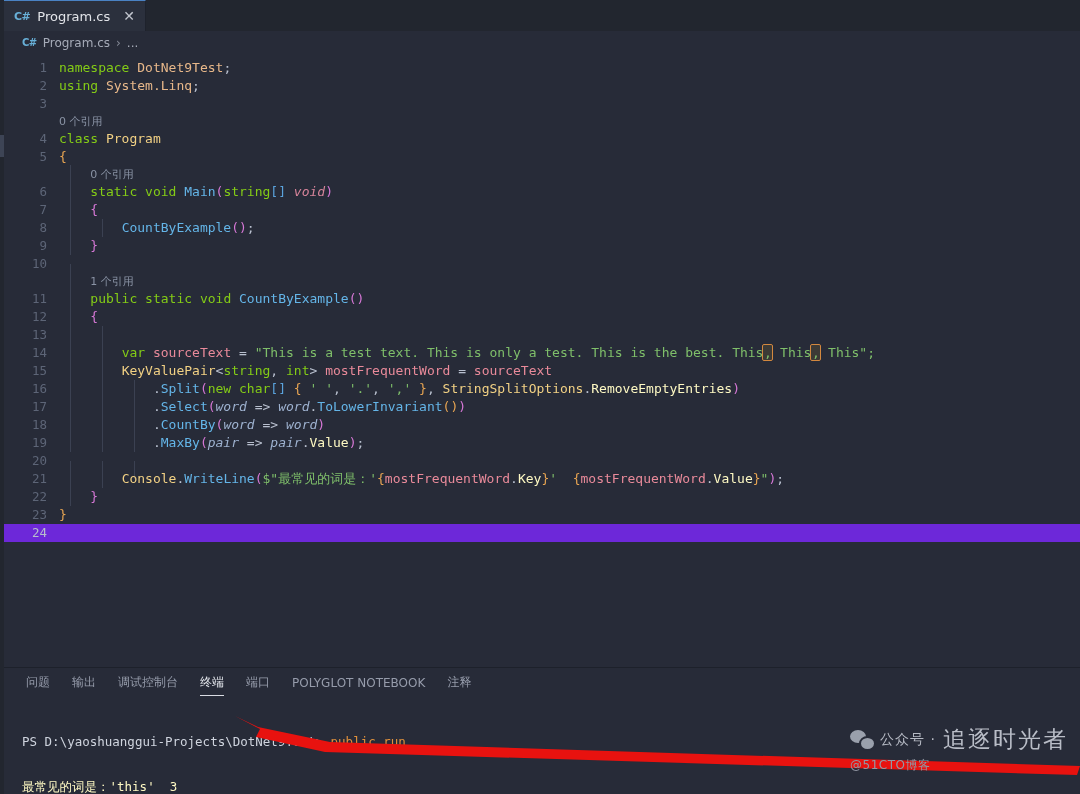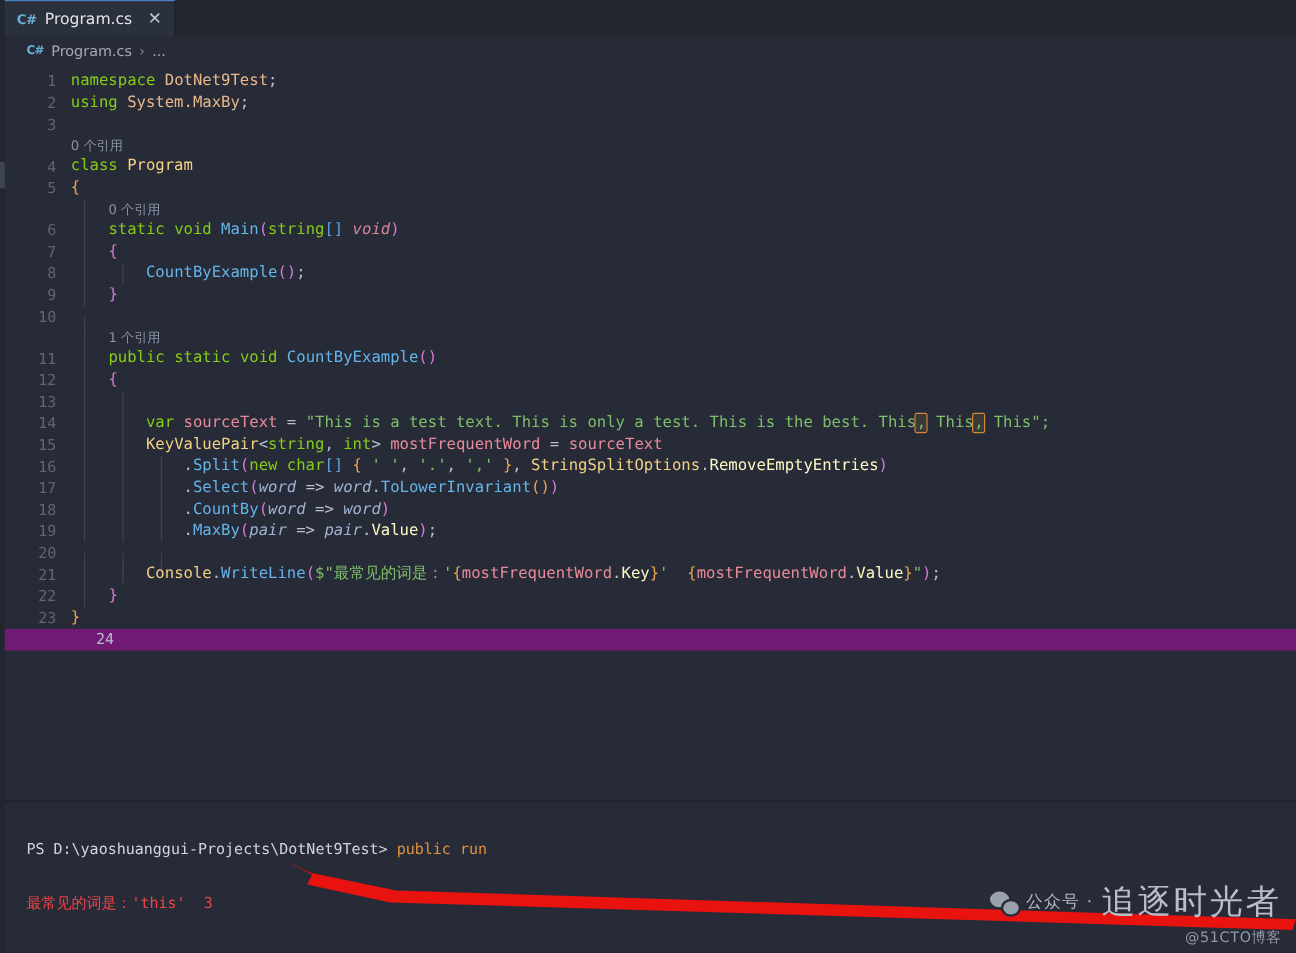--- a/index.html
+++ b/index.html
@@ -108,21 +108,21 @@
     font-size: 13px;
     line-height: 18px;
     padding-top: 5px;
   }
   .row {
     display: flex;
     height: 18px;
     align-items: center;
     position: relative;
   }
-  .row.active-line { background: #701a75; padding-left: 48px; }
+  .row.active-line { background: #6d28d9; }
   .ln {
     width: 47px;
     text-align: right;
     padding-right: 12px;
     color: #5d6577;
     font-size: 12.5px;
     flex: 0 0 auto;
     user-select: none;
   }
   .row.active-line .ln { color: #b7bdcc; }
@@ -225,38 +225,37 @@
     padding: 2px 0 0 22px;
     font-family: "DejaVu Sans Mono", "Liberation Mono", monospace;
     font-size: 12.5px;
     line-height: 15px;
     color: #cfd4de;
     white-space: pre;
   }
   .term-line { height: 15px; }
   .term-path { color: #cfd4de; }
   .term-cmd  { color: #e0913c; }
-  .term-out  { color: #ef4444; }
+  .term-out  { color: #fef9c3; }
 
   
   .arrow-svg {
     position: absolute;
     left: 0; top: 0;
     width: 1080px; height: 794px;
     pointer-events: none;
     z-index: 20;
   }
 
   
   .watermark {
     position: absolute;
     right: 12px;
-    bottom: 4px;
+    bottom: 20px;
     z-index: 25;
-    text-align: right;
     pointer-events: none;
   }
   .wm-row {
     display: flex;
     align-items: center;
     gap: 7px;
     justify-content: flex-end;
   }
   .wm-icon {
     width: 23px; height: 23px;
@@ -269,21 +268,21 @@
     background: #9aa0ac;
   }
   .wm-icon .b1 { width: 16px; height: 13px; left: 0; top: 2px; }
   .wm-icon .b2 { width: 13px; height: 11px; left: 9px; top: 8px; border: 2px solid #272b38; }
   .wm-text {
     font-size: 14px;
     color: #b6bac4;
     letter-spacing: 1px;
   }
   .wm-main {
-    font-size: 28px;
+    font-size: 23px;
     color: #b9bdc7;
     letter-spacing: 2px;
   }
   .wm-sub {
     font-size: 12px;
     color: #9298a4;
     margin-top: 2px;
     letter-spacing: 0.5px;
   }
 </style>
@@ -314,21 +313,21 @@
   <div class="editor">
     <div class="code-area">
 
       <div class="row">
         <span class="ln">1</span>
         <span class="code"><span class="t-kw">namespace</span><span class="t-plain"> </span><span class="t-ns">DotNet9Test</span><span class="t-punc">;</span></span>
       </div>
 
       <div class="row">
         <span class="ln">2</span>
-        <span class="code"><span class="t-kw">using</span><span class="t-plain"> </span><span class="t-ns">System.MaxBy</span><span class="t-punc">;</span></span>
+        <span class="code"><span class="t-kw">using</span><span class="t-plain"> </span><span class="t-ns">System.Linq</span><span class="t-punc">;</span></span>
       </div>
 
       <div class="row">
         <span class="ln">3</span>
         <span class="code"></span>
       </div>
 
       <div class="row lens">
         <span class="ln blank">&nbsp;</span>
         <span class="code"><span class="lens-text">0 个引用</span></span>
@@ -447,20 +446,29 @@
       <div class="row active-line">
         <span class="ln">24</span>
         <span class="code"></span>
       </div>
 
     </div>
     <div class="editor-scroll"></div>
   </div>
 
   <div class="panel">
+    <div class="panel-tabs">
+      <span class="ptab">问题</span>
+      <span class="ptab">输出</span>
+      <span class="ptab">调试控制台</span>
+      <span class="ptab active">终端</span>
+      <span class="ptab">端口</span>
+      <span class="ptab">POLYGLOT NOTEBOOK</span>
+      <span class="ptab">注释</span>
+    </div>
 
     <div class="terminal-body">
       <div class="term-line"><span class="term-path">PS D:\yaoshuanggui-Projects\DotNet9Test&gt; </span><span class="term-cmd">public run</span></div>
       <div class="term-line"><span class="term-out">最常见的词是：'this'  3</span></div>
       
     </div>
   </div>
 
   <svg class="arrow-svg" viewBox="0 0 1080 794">
     <polygon points="235,716 260,729 256,737 325,752 1077,775 1080,766 330,742 258,727" fill="#e8120f"></polygon>

